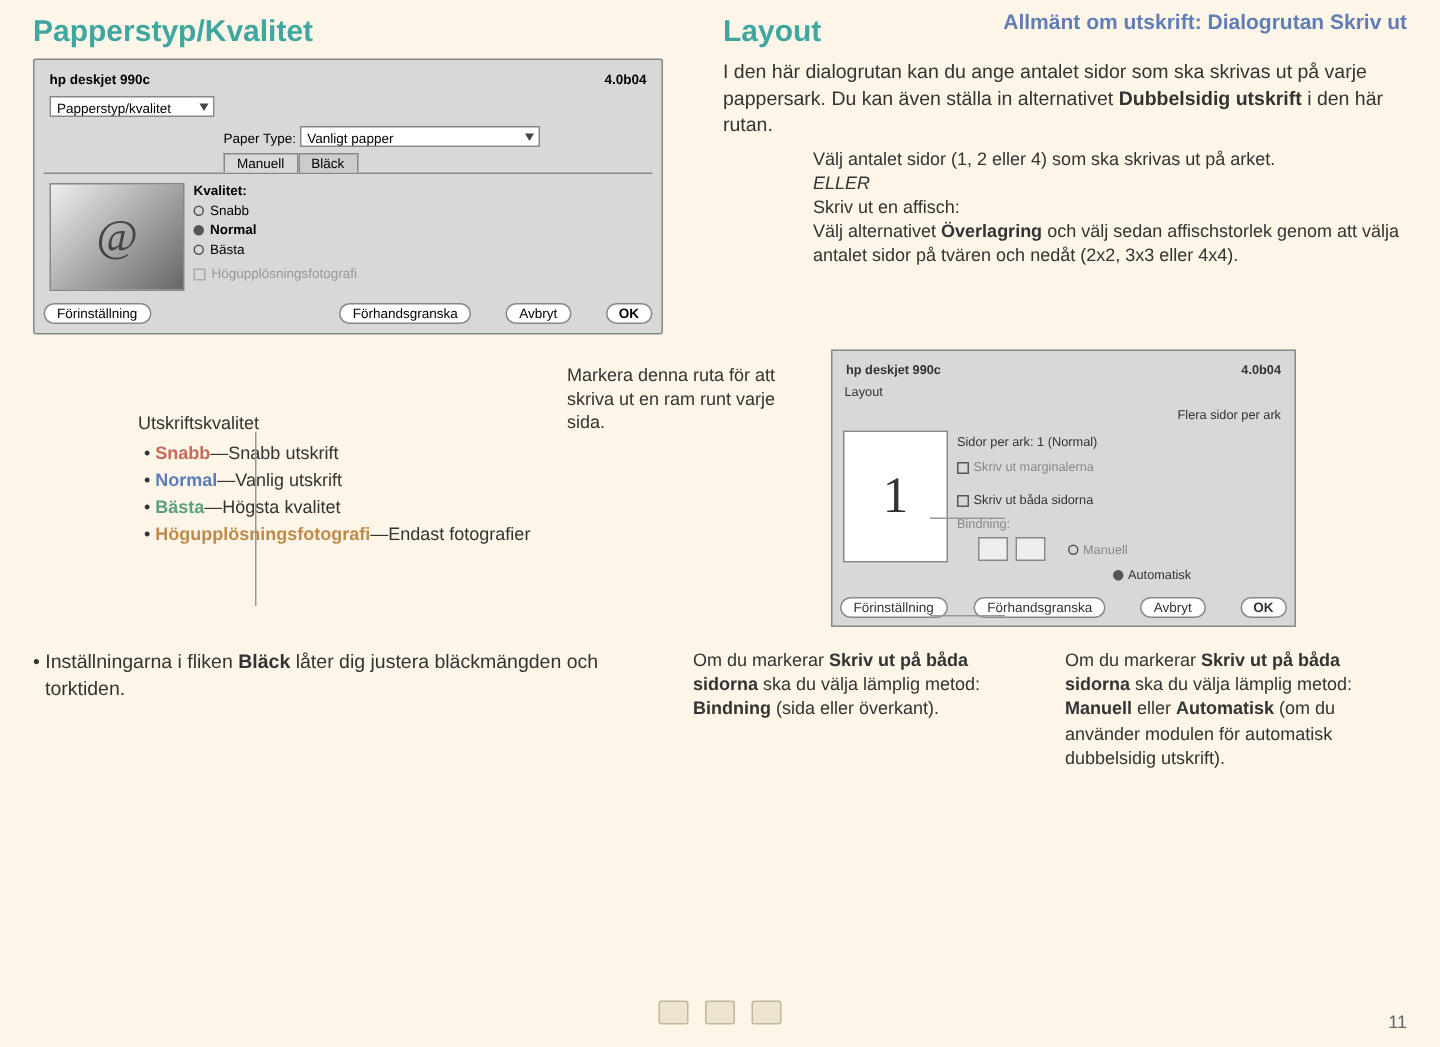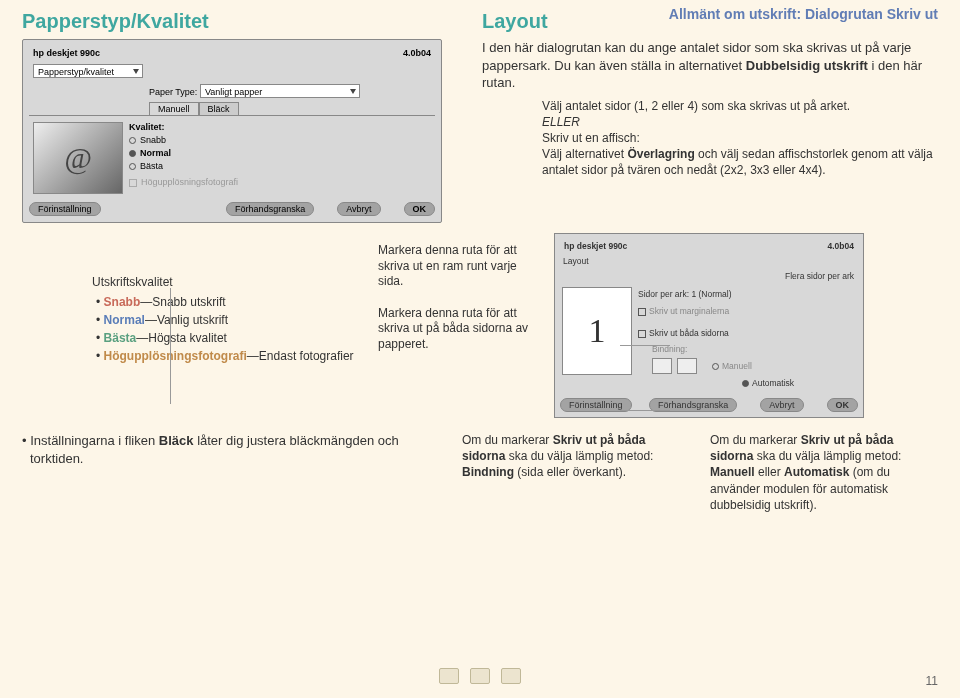--- a/index.html
+++ b/index.html
@@ -105,21 +105,21 @@
     font-size: 30px;
     color: #444;
     font-style: italic;
     font-family: Georgia, serif;
   }
   .radios { font-size: 9px; line-height: 13px; }
   .radios .r { display:flex; align-items:center; gap:4px; }
   .radios .dot { width:7px; height:7px; border:1px solid #555; border-radius:50%; }
   .radios .dot.on { background:#555; }
   .btn {
-    background: #a3a3a3;
+    background: #ffffff;
     border: 1px solid #888;
     border-radius: 8px;
     padding: 1px 8px;
     display: inline-block;
     font-size: 9px;
   }
   .dlg-footer {
     display: flex;
     justify-content: space-between;
     padding-top: 4px;
@@ -312,21 +312,20 @@
     <div class="qual-list">
       <div class="hdr">Utskriftskvalitet</div>
       <div class="item">• <span class="c-red">Snabb</span><span>—Snabb utskrift</span></div>
       <div class="item">• <span class="c-blue">Normal</span><span>—Vanlig utskrift</span></div>
       <div class="item">• <span class="c-green">Bästa</span><span>—Högsta kvalitet</span></div>
       <div class="item">• <span class="c-orange">Högupplösningsfotografi</span><span>—Endast fotografier</span></div>
     </div>
 
     <div class="callouts">
       <p>Markera denna ruta för att skriva ut en ram runt varje sida.</p>
-      <p>Markera denna ruta för att skriva ut på båda sidorna av papperet.</p>
     </div>
 
     <div>
       <div class="dlg2">
         <div class="dlg-bar">
           <span>hp deskjet 990c</span>
           <span>4.0b04</span>
         </div>
         <div style="padding:3px;">
           <span class="combo" style="min-width:80px;">Layout</span>
@@ -340,21 +339,21 @@
             <div>
               <span>Sidor per ark:</span>
               <span class="combo" style="min-width:110px;">1 (Normal)</span>
             </div>
             <div class="grey" style="margin-top:3px;">
               <span class="chk"></span><span>Skriv ut marginalerna</span>
             </div>
             <div style="margin-top:8px;">
               <span class="chk"></span><span>Skriv ut båda sidorna</span>
             </div>
-            <div class="grey" style="margin-top:2px; margin-left:14px;">Bindning:</div>
+            <div class="grey" style="margin-top:2px; ">Bindning:</div>
             <div class="bindrow">
               <span class="bindicon"></span>
               <span class="bindicon"></span>
               <span style="margin-left:10px;"><span class="rad"></span><span class="grey">Manuell</span></span>
             </div>
             <div style="margin-left:104px;"><span class="rad on"></span><span>Automatisk</span></div>
           </div>
         </div>
         <div class="dlg-footer">
           <span class="btn">Förinställning</span>

